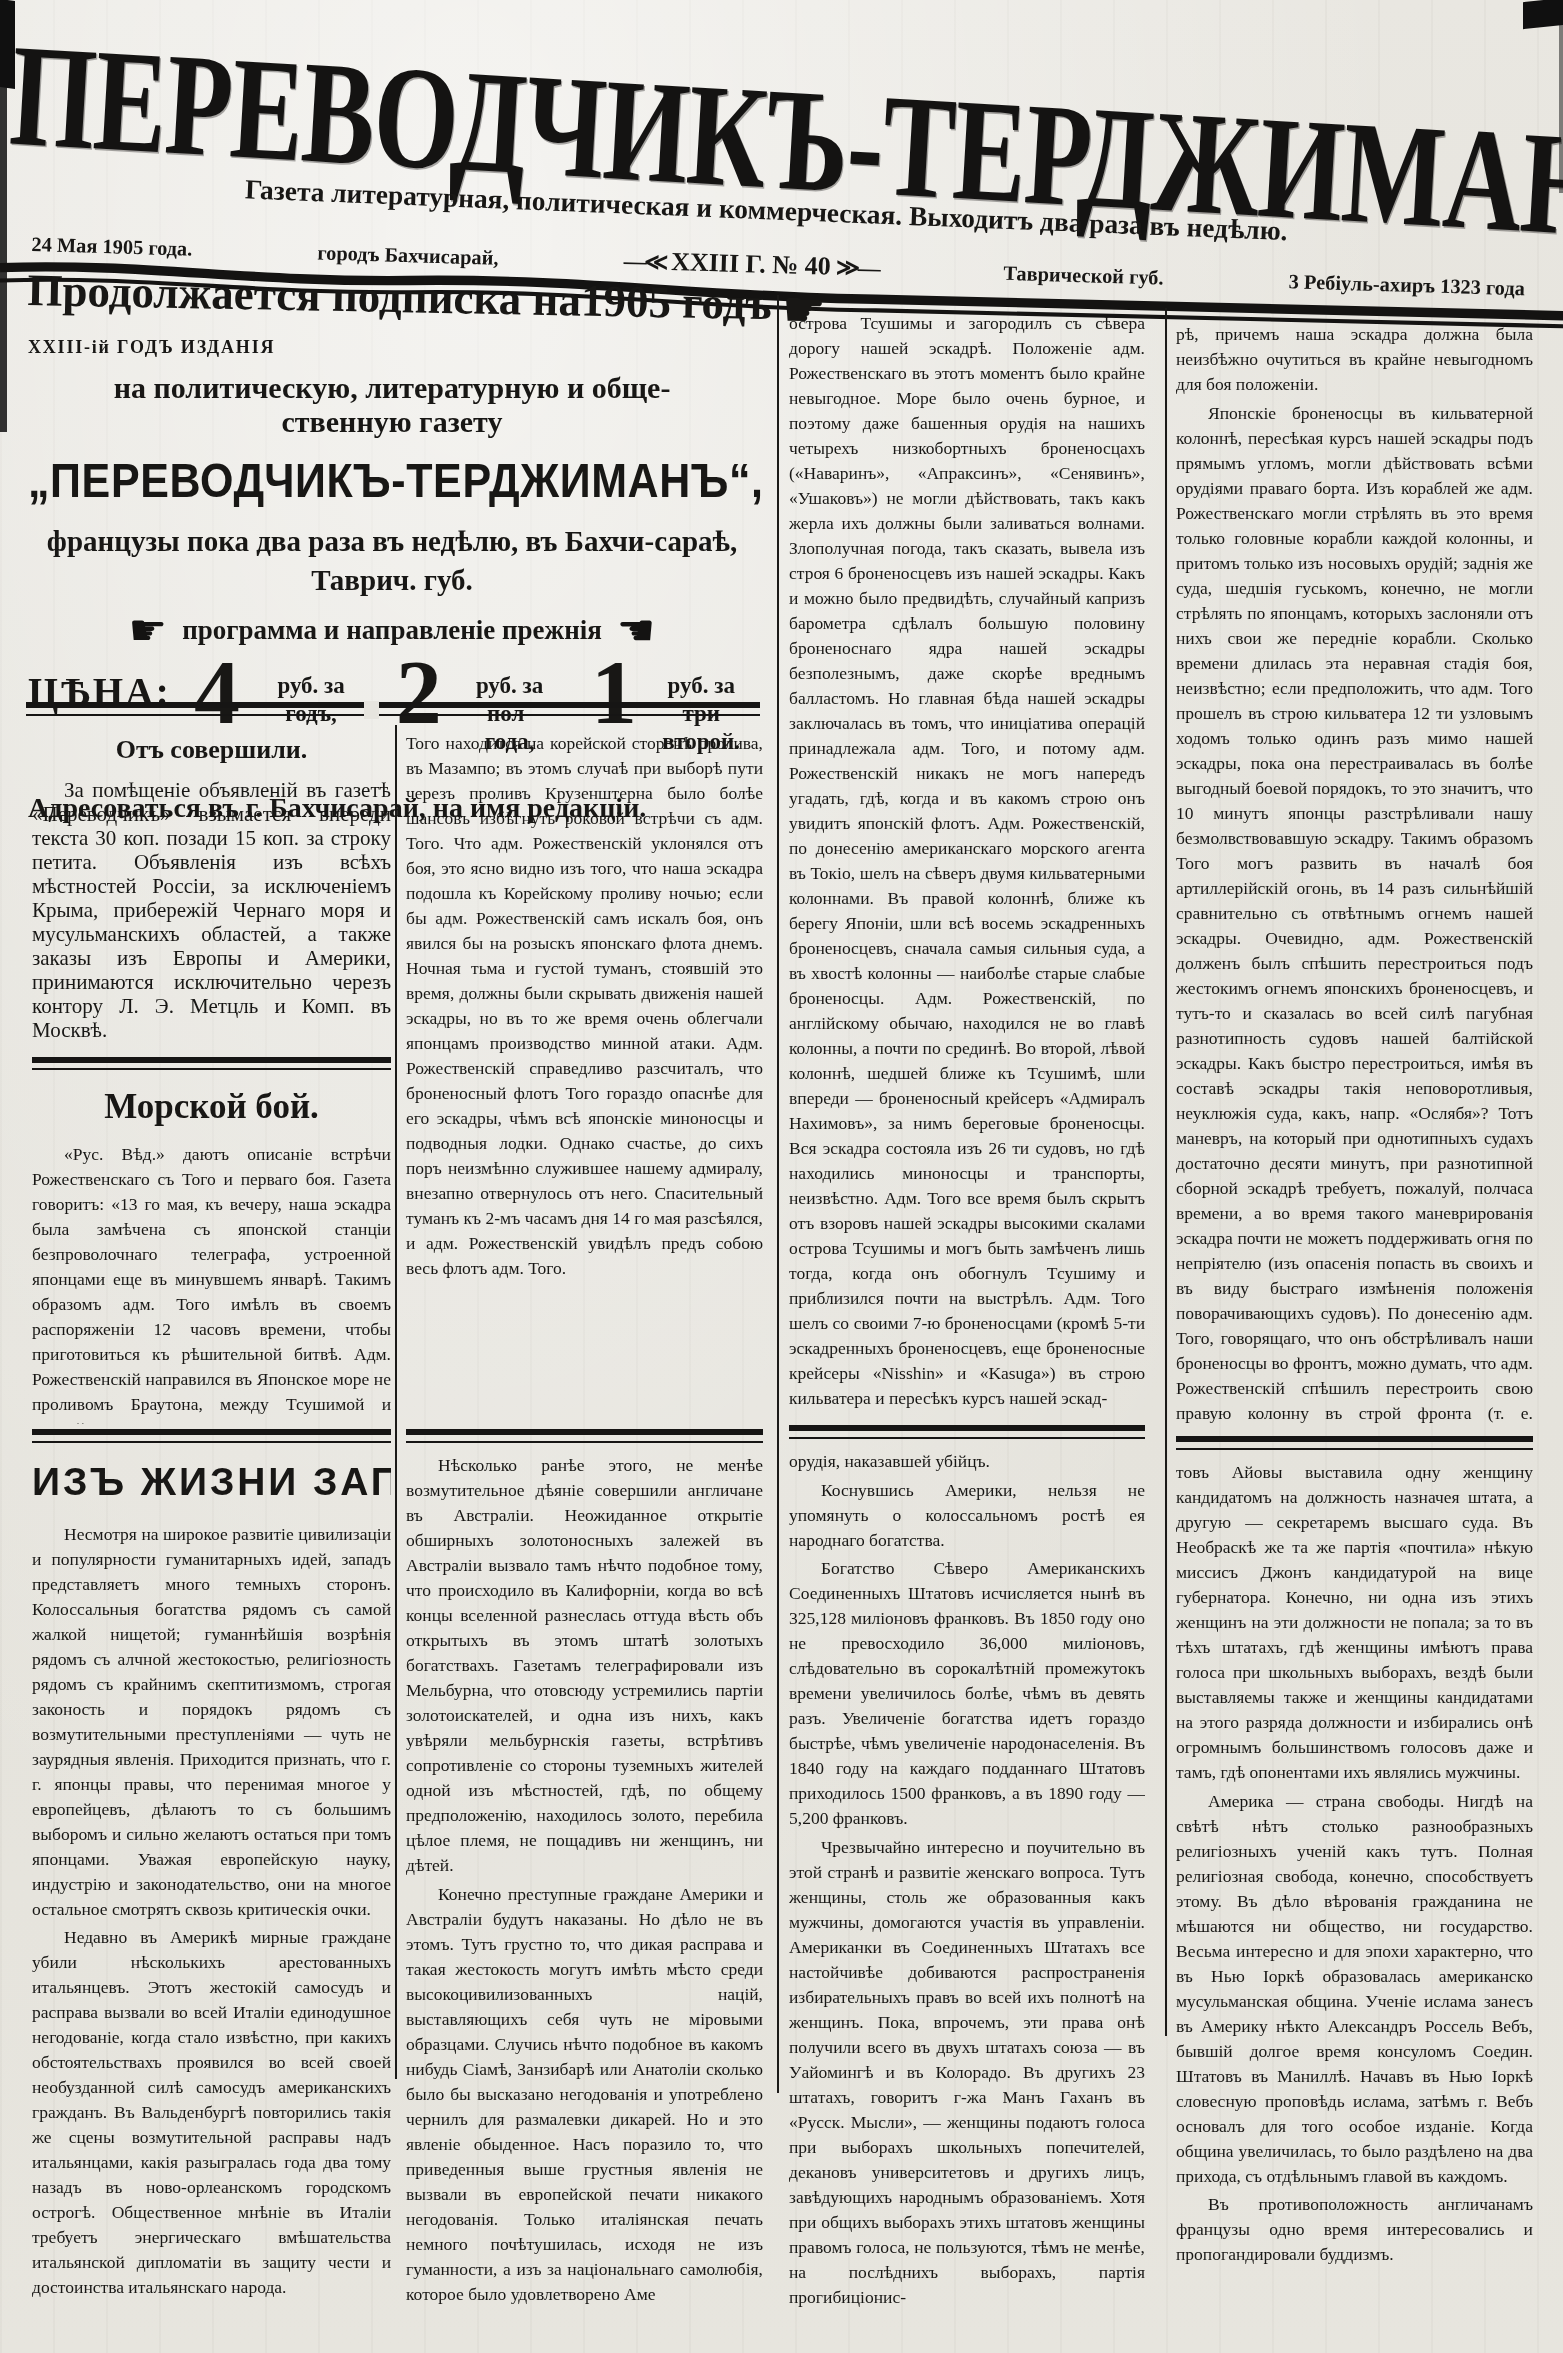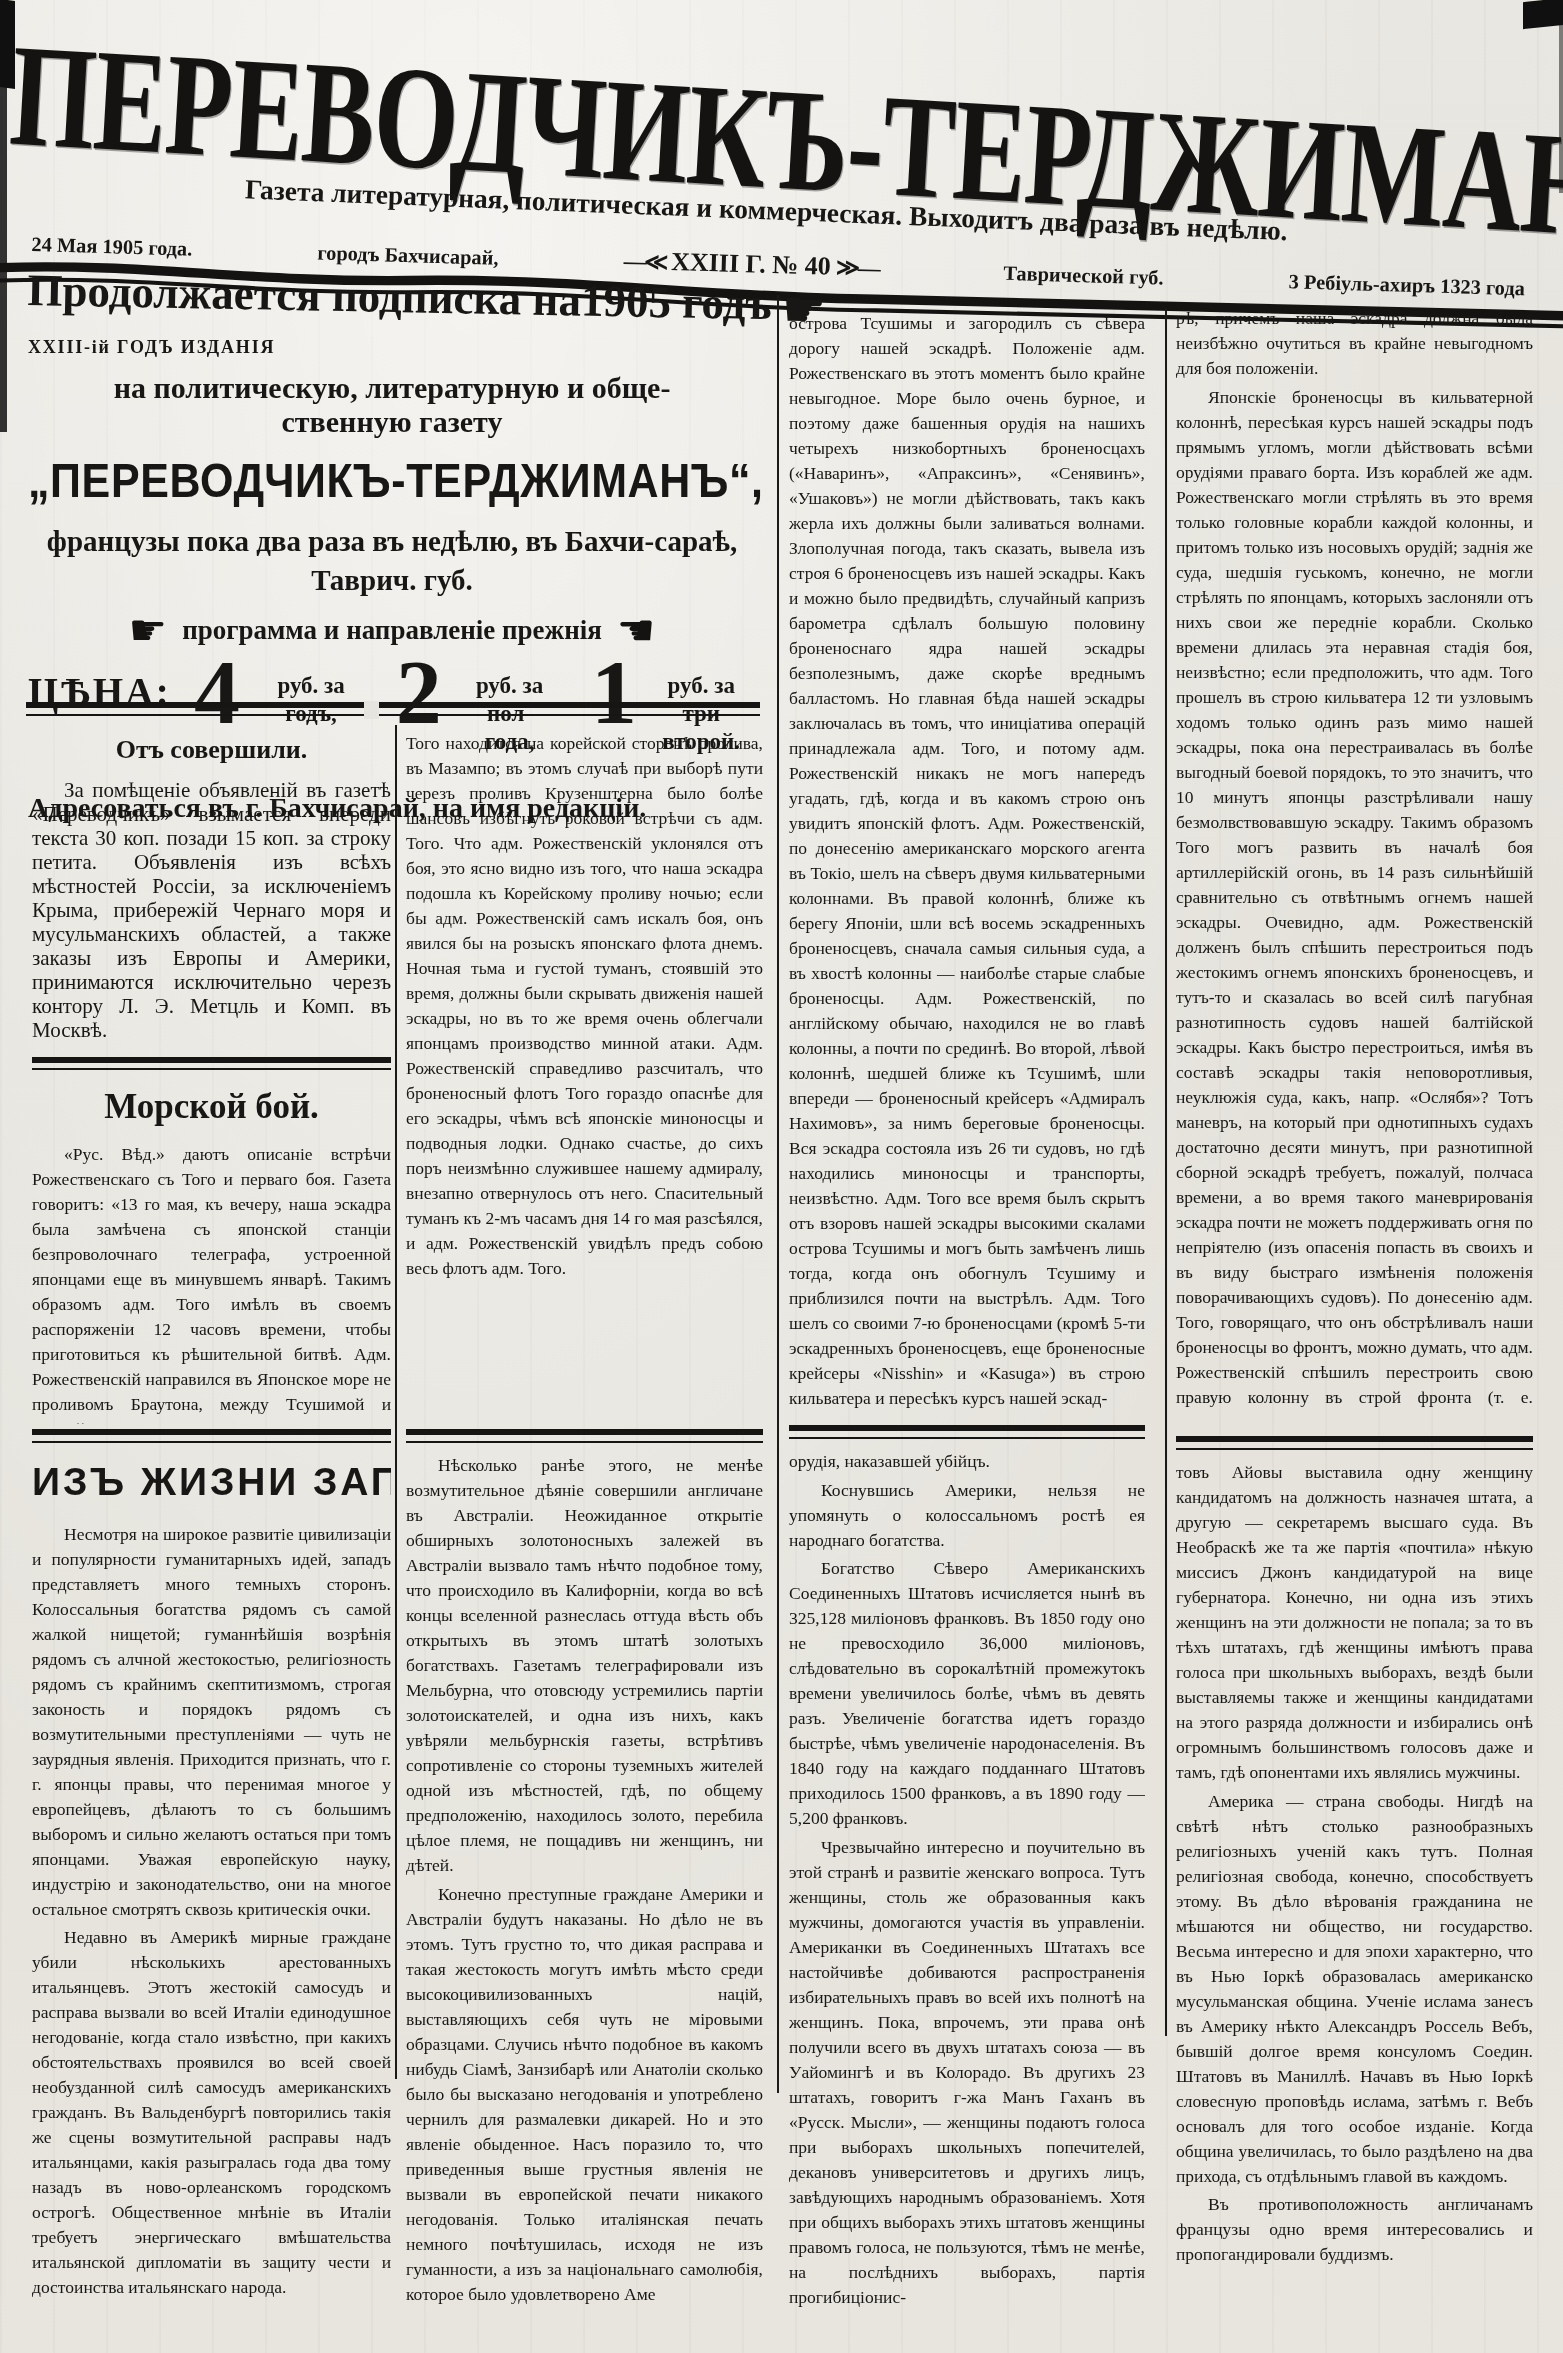--- a/index.html
+++ b/index.html
@@ -80,21 +80,21 @@
   .sub-address{font-size:28px;font-weight:bold;margin-top:36px;white-space:nowrap;}
 
   
   .col{position:absolute;overflow:hidden;}
   .col p{margin:0;text-align:justify;font-size:17.5px;line-height:25px;}
   .col p.ind{text-indent:32px;}
   .col p.sp{margin-top:3.5px;}
   .col-1-top{left:32px;top:731px;width:359px;height:693px;}
   .col-2-top{left:406px;top:731px;width:357px;height:693px;}
   .col-3-top{left:789px;top:311px;width:356px;height:1112px;}
-  .col-4-top{left:1176px;top:306px;width:357px;height:1108px;font-family:Liberation Serif, serif;}
+  .col-4-top{left:1176px;top:322px;width:357px;height:1108px;font-family:Liberation Serif, serif;}
   .col-1-bot{left:32px;top:1429px;width:359px;height:910px;}
   .col-2-bot{left:406px;top:1429px;width:357px;height:910px;}
   .col-3-bot{left:789px;top:1425px;width:356px;height:914px;}
   .col-4-bot{left:1176px;top:1436px;width:357px;height:903px;}
 
   .h-editors{text-align:center;font-size:26px;font-weight:bold;margin:3.5px 0 13px 0;}
   .editors-body p{font-size:21px;line-height:24px;}
   .h-naval{text-align:center;font-size:35px;font-weight:bold;margin:16.3px 0 15px 0;}
   .h-west{
     text-align:center;font-family:"Liberation Sans",sans-serif;

